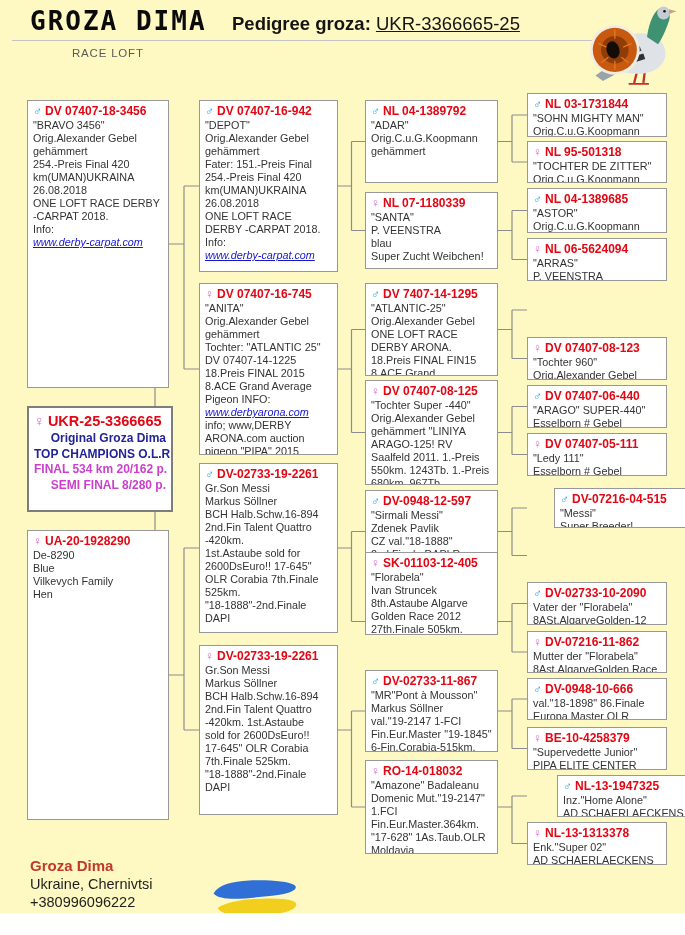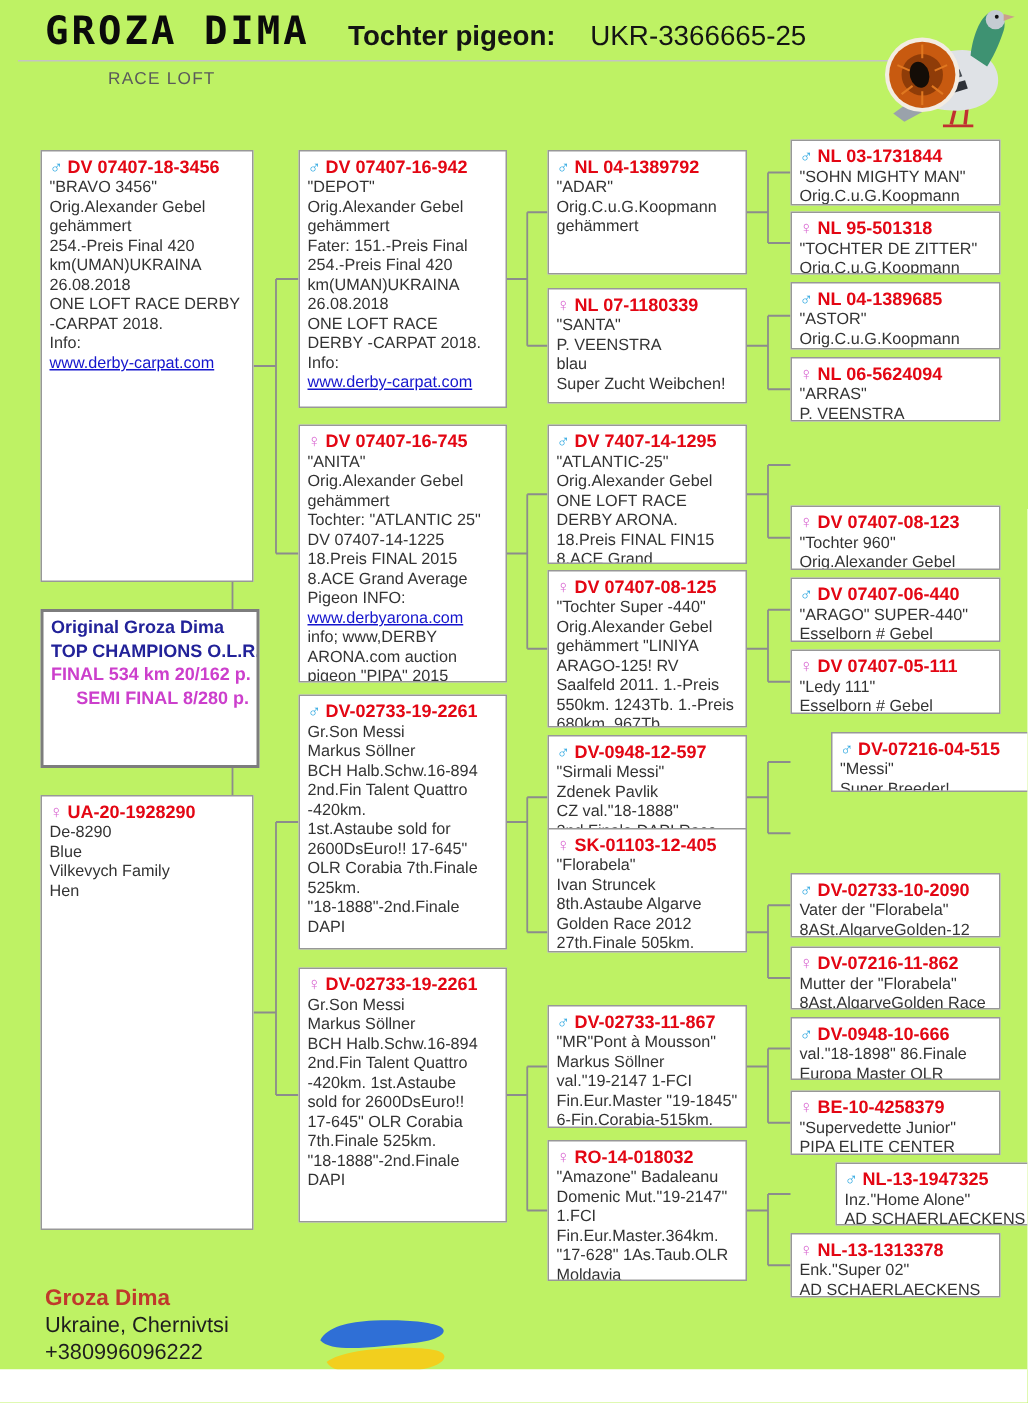--- a/index.html
+++ b/index.html
@@ -2,42 +2,42 @@
 <html style="--ring: #e30613; --male: #2fa8e1; --female: #d863d0; --link: #1515cd; --navy: #222299; --magenta: #cc3fcc; --footer-red: #c0392b; --flag-blue: #2f6fd6; --flag-yellow: #f2cf1e;"><head>
 <meta charset="utf-8">
 <style>
   :root{
     --ring:#e30613; --male:#2fa8e1; --female:#d863d0; --link:#1515cd;
     --navy:#222299; --magenta:#cc3fcc; --footer-red:#c0392b;
     --flag-blue:#2f6fd6; --flag-yellow:#f2cf1e;
   }
   html,body{margin:0;padding:0;background:#fff;}
   body{font-family:"Liberation Sans",sans-serif;}
-  .page{position:relative;width:685px;height:913px;background:#bef264;overflow:hidden;}
+  .page{position:relative;width:685px;height:913px;background:#fef9c3;overflow:hidden;}
 
   
   .loft-name{position:absolute;left:30px;top:6px;font-family:"DejaVu Sans Mono",monospace;
     font-weight:bold;font-size:26px;letter-spacing:2px;color:#0b0b0b;white-space:nowrap;}
   .rule{position:absolute;left:12px;top:40px;width:580px;height:1px;background:#c4c4c4;}
   .loft-sub{position:absolute;left:72px;top:47px;font-size:11.5px;letter-spacing:.8px;color:#5a5a5a;}
   .ped-title{position:absolute;left:232px;top:13px;font-size:18.5px;color:#141414;white-space:nowrap;}
   .ped-title .lbl{font-weight:bold;}
-  .ped-title .val{font-weight:normal;margin-left:18px;}
+  .ped-title .val{font-weight:normal;margin-left:0;text-decoration:underline;}
 
   
   .pbox{position:absolute;background:#fff;border:1px solid #989898;padding:3px 5px;
     overflow:hidden;box-sizing:border-box;}
   .ring-row{font-size:12px;font-weight:bold;line-height:15px;white-space:nowrap;}
   .sex{margin-right:3px;font-weight:bold;}
   .sex.male{color:var(--male);}
   .sex.female{color:var(--female);}
   .ring{color:var(--ring);}
   .line{font-size:10.8px;line-height:13px;color:#333;white-space:nowrap;}
-  a.line{display:block;color:var(--link);text-decoration:underline;cursor:pointer;}
-  .line.navy{color:var(--navy);}
+  a.line{display:block;color:var(--link);text-decoration:underline;cursor:pointer;font-style:italic;}
+  .line.navy{color:var(--navy);text-align:right;}
   .line.magenta{color:var(--magenta);text-align:right;}
   .subject-box{border:2px solid #7d7d7d;}
   .subject-box .ring-row{font-size:14.5px;line-height:20px;}
   .subject-box .line{font-weight:bold;font-size:12px;line-height:15.5px;}
 
   .connectors{position:absolute;left:0;top:0;pointer-events:none;}
 
   
   .footer{position:absolute;left:30px;top:856px;}
   .footer-name{font-size:15px;font-weight:bold;color:var(--footer-red);line-height:19px;}
@@ -47,21 +47,21 @@
 </style>
 </head>
 <body>
 
 <div class="page">
 
   <div class="loft-name">GROZA DIMA</div>
   <div class="rule"></div>
   <div class="loft-sub">RACE LOFT</div>
   <div class="ped-title">
-    <span class="lbl">Tochter pigeon:</span>
+    <span class="lbl">Pedigree groza:</span>
     <span class="val">UKR-3366665-25</span>
   </div>
 
   <svg class="pigeon" width="92" height="92" viewBox="0 0 100 100">
     <path d="M6 80 L34 60 L40 72 L14 86 Z" fill="#9aa2ab"></path>
     <path d="M52 72 L48 88 M60 72 L58 88" stroke="#c03030" stroke-width="2.5" fill="none"></path>
     <path d="M42 89 H54 M52 89 H64" stroke="#c03030" stroke-width="2" fill="none"></path>
     <path d="M20 62 C22 44 38 34 56 34 C72 34 82 44 82 56 C82 70 68 78 52 78 C36 78 22 74 20 62 Z" fill="#dfe2e6"></path>
     <path d="M26 56 L54 48 L56 53 L29 62 Z" fill="#454b52"></path>
     <path d="M30 64 L58 56 L60 62 L34 70 Z" fill="#2e3238"></path>
@@ -105,20 +105,21 @@
       <div class="line">gehämmert</div>
       <div class="line">254.-Preis Final 420</div>
       <div class="line">km(UMAN)UKRAINA</div>
       <div class="line">26.08.2018</div>
       <div class="line">ONE LOFT RACE DERBY</div>
       <div class="line">-CARPAT 2018.</div>
       <div class="line">Info:</div>
       <a href="#" class="line">www.derby-carpat.com</a>
     </div>
   <div class="pbox subject-box" style="left:27px;top:406px;width:146px;height:106px">
+      <div class="ring-row"><span class="sex female">♀</span><span class="ring">UKR-25-3366665</span></div>
       <div class="line navy">Original Groza Dima</div>
       <div class="line navy">TOP CHAMPIONS O.L.R. :</div>
       <div class="line magenta">FINAL 534 km 20/162 p.</div>
       <div class="line magenta">SEMI FINAL 8/280 p.</div>
     </div>
   <div class="pbox" style="left:27px;top:530px;width:142px;height:290px">
       <div class="ring-row"><span class="sex female">♀</span><span class="ring">UA-20-1928290</span></div>
       <div class="line">De-8290</div>
       <div class="line">Blue</div>
       <div class="line">Vilkevych Family</div>

